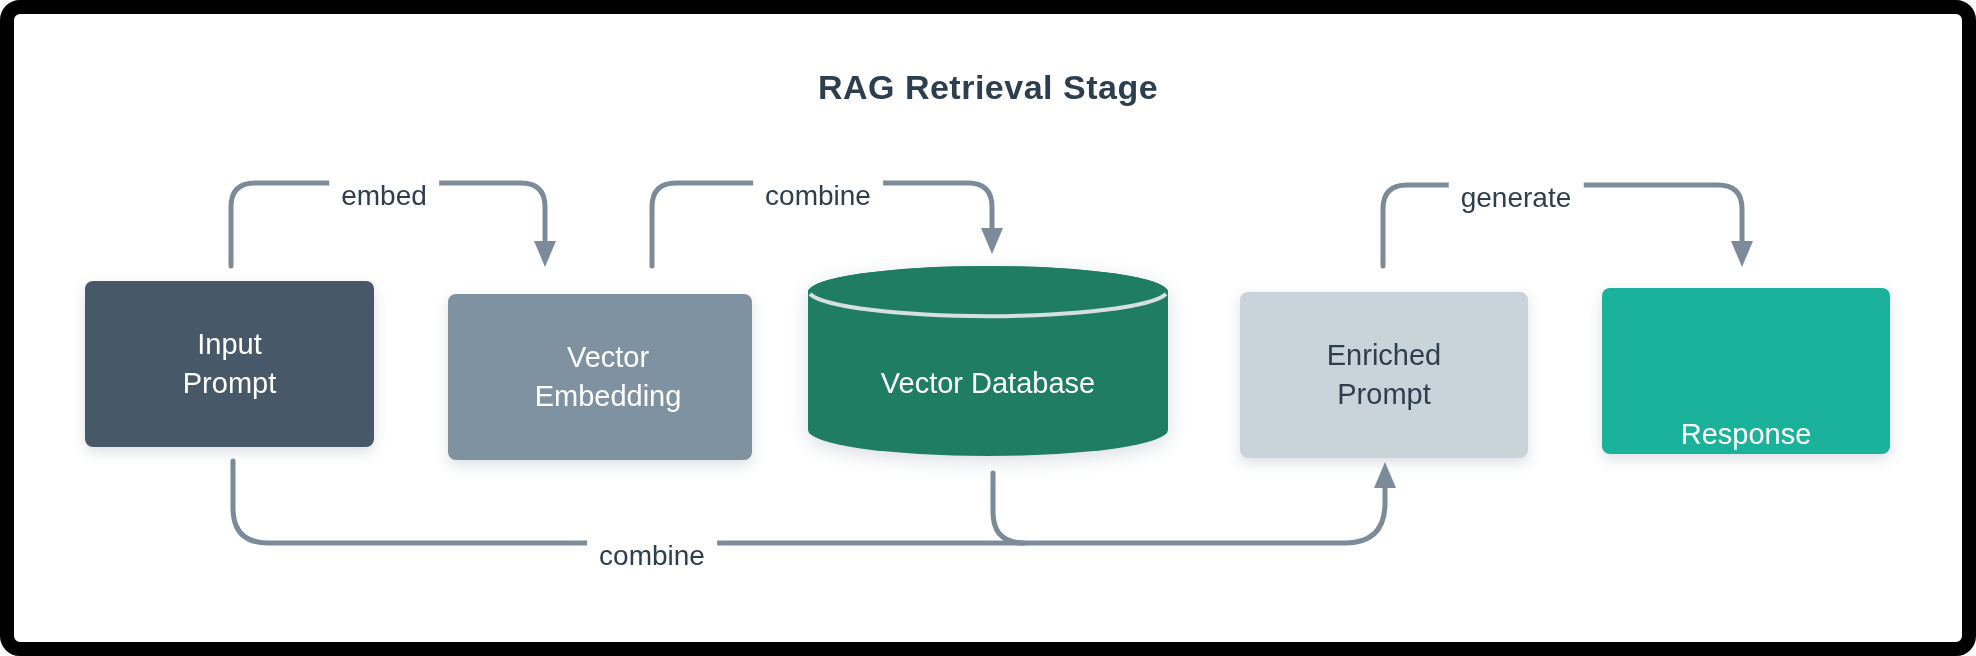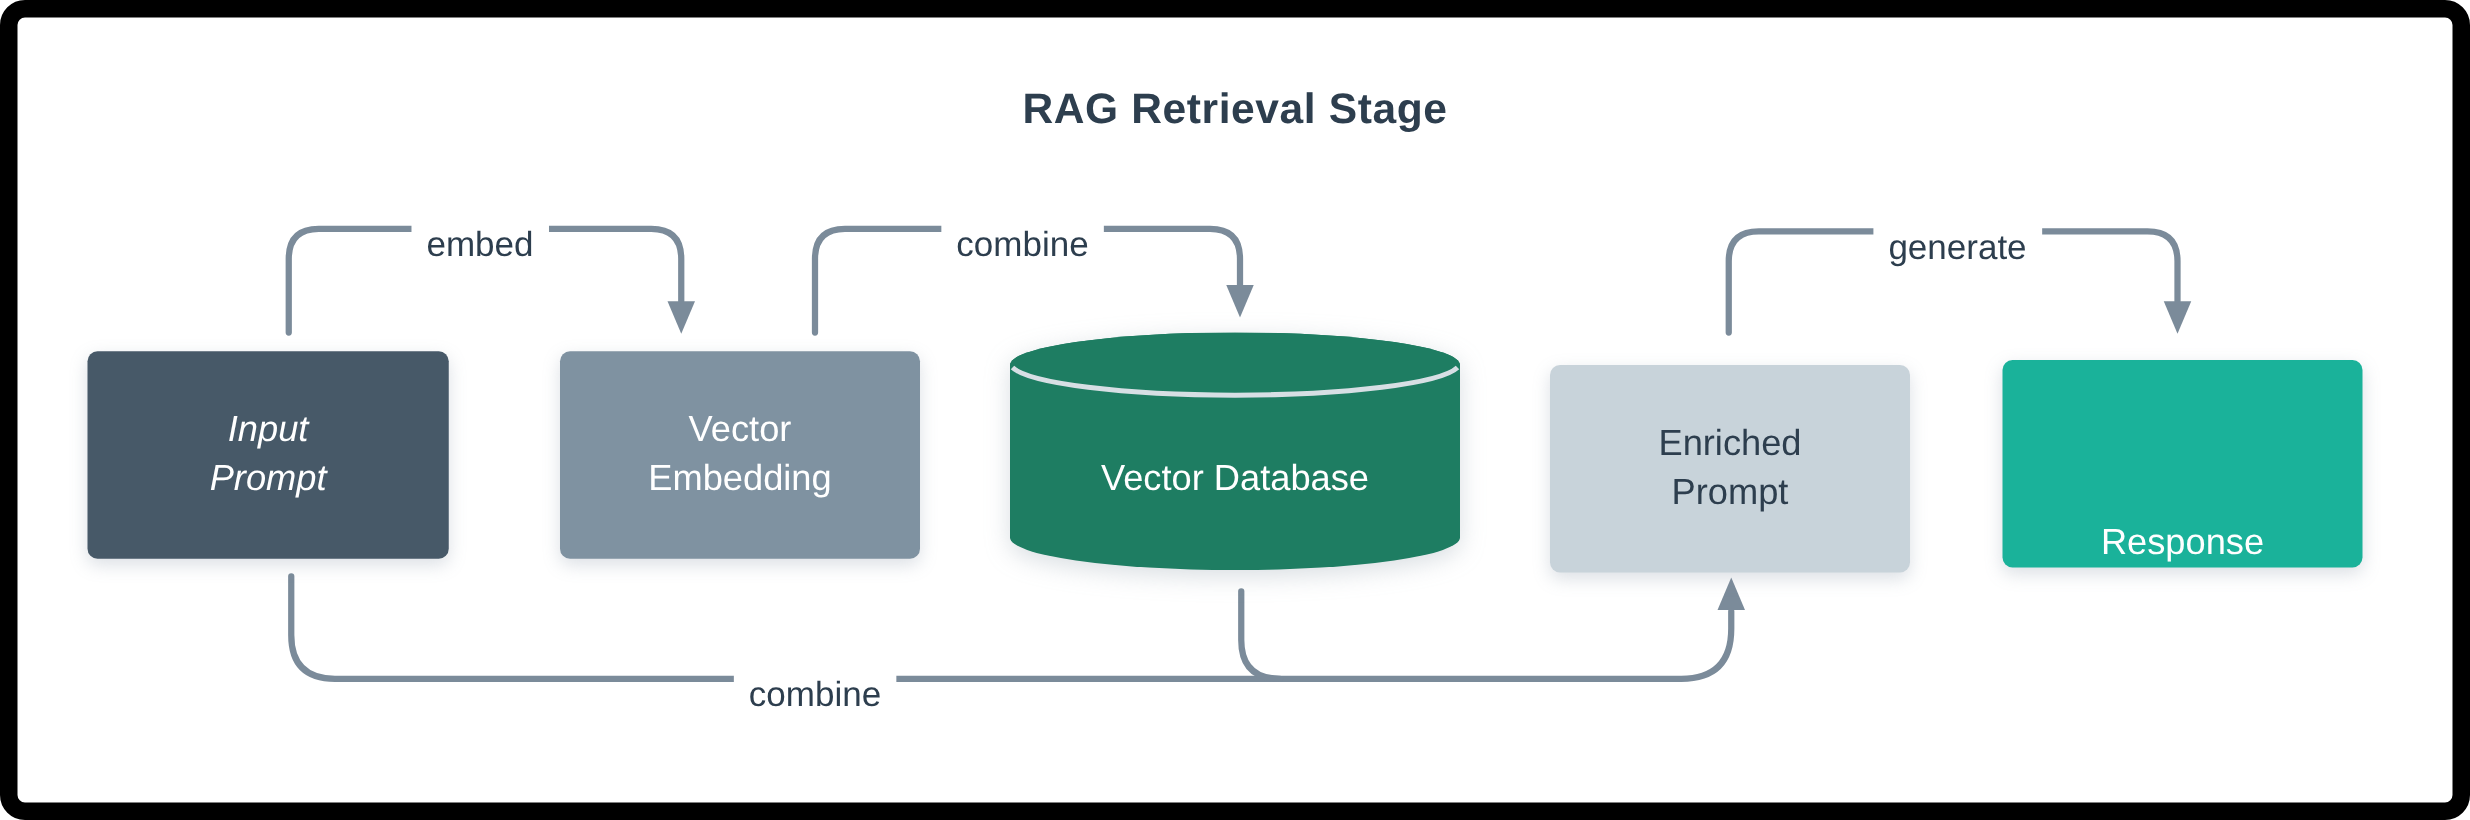--- a/index.html
+++ b/index.html
@@ -70,22 +70,22 @@
     align-items: center;
     justify-content: center;
     text-align: center;
     font-size: 29px;
     line-height: 39px;
     border-radius: 8px;
     white-space: pre-line;
     box-shadow: 0 5px 14px rgba(130, 145, 160, 0.28);
     z-index: 2;
   }
-  .node-input     { left: 70px;   top: 281px; width: 289px; height: 166px; background: var(--input-fill, #475968);    color: var(--node-text-light, #fff); font-style: italic; }
-  .node-embedding { left: 448px;  top: 281px; width: 288px; height: 166px; background: var(--embedding-fill, #7f92a1); color: var(--node-text-light, #fff); }
+  .node-input     { left: 85px;   top: 281px; width: 289px; height: 166px; background: var(--input-fill, #475968);    color: var(--node-text-light, #fff); }
+  .node-embedding { left: 448px;  top: 294px; width: 288px; height: 166px; background: var(--embedding-fill, #7f92a1); color: var(--node-text-light, #fff); padding-left: 16px; }
   .node-enriched  { left: 1240px; top: 281px; width: 288px; height: 166px; background: var(--enriched-fill, #c8d3da);  color: var(--ink, #2d3e4e); margin-top: 11px; }
   .node-response  { left: 1602px; top: 288px; width: 288px; height: 166px; background: var(--response-fill, #1ab29a);  color: var(--node-text-light, #fff); align-items: flex-end; }
   .node-db {
     position: absolute;
     left: 808px;
     top: 266px;
     width: 360px;
     height: 190px;
     z-index: 2;
     filter: drop-shadow(0 5px 10px rgba(130, 145, 160, 0.30));
@@ -133,21 +133,21 @@
 
       <g>
         <path class="edge-path" d="M233,461 L233,508 Q233,543 268,543 L1345,543 Q1385,543 1385,503 L1385,489"></path>
         <path class="edge-path" d="M993,473 L993,512 Q993,543 1024,543"></path>
         <polygon class="edge-head" points="1385,462 1374,488 1396,488"></polygon>
       </g>
     </svg>
 
     <div class="edge-label" style="left:384px; top:184px;">embed</div>
     <div class="edge-label" style="left:818px; top:184px;">combine</div>
-    <div class="edge-label" style="left:1566px; top:186px;text-align:center;">generate</div>
+    <div class="edge-label" style="left:1516px; top:186px;text-align:center;">generate</div>
     <div class="edge-label" style="left:652px; top:544px;">combine</div>
 
     <div class="node node-input">
       <span>Input
 Prompt</span>
     </div>
 
     <div class="node node-embedding">
       <span>Vector
 Embedding</span>

